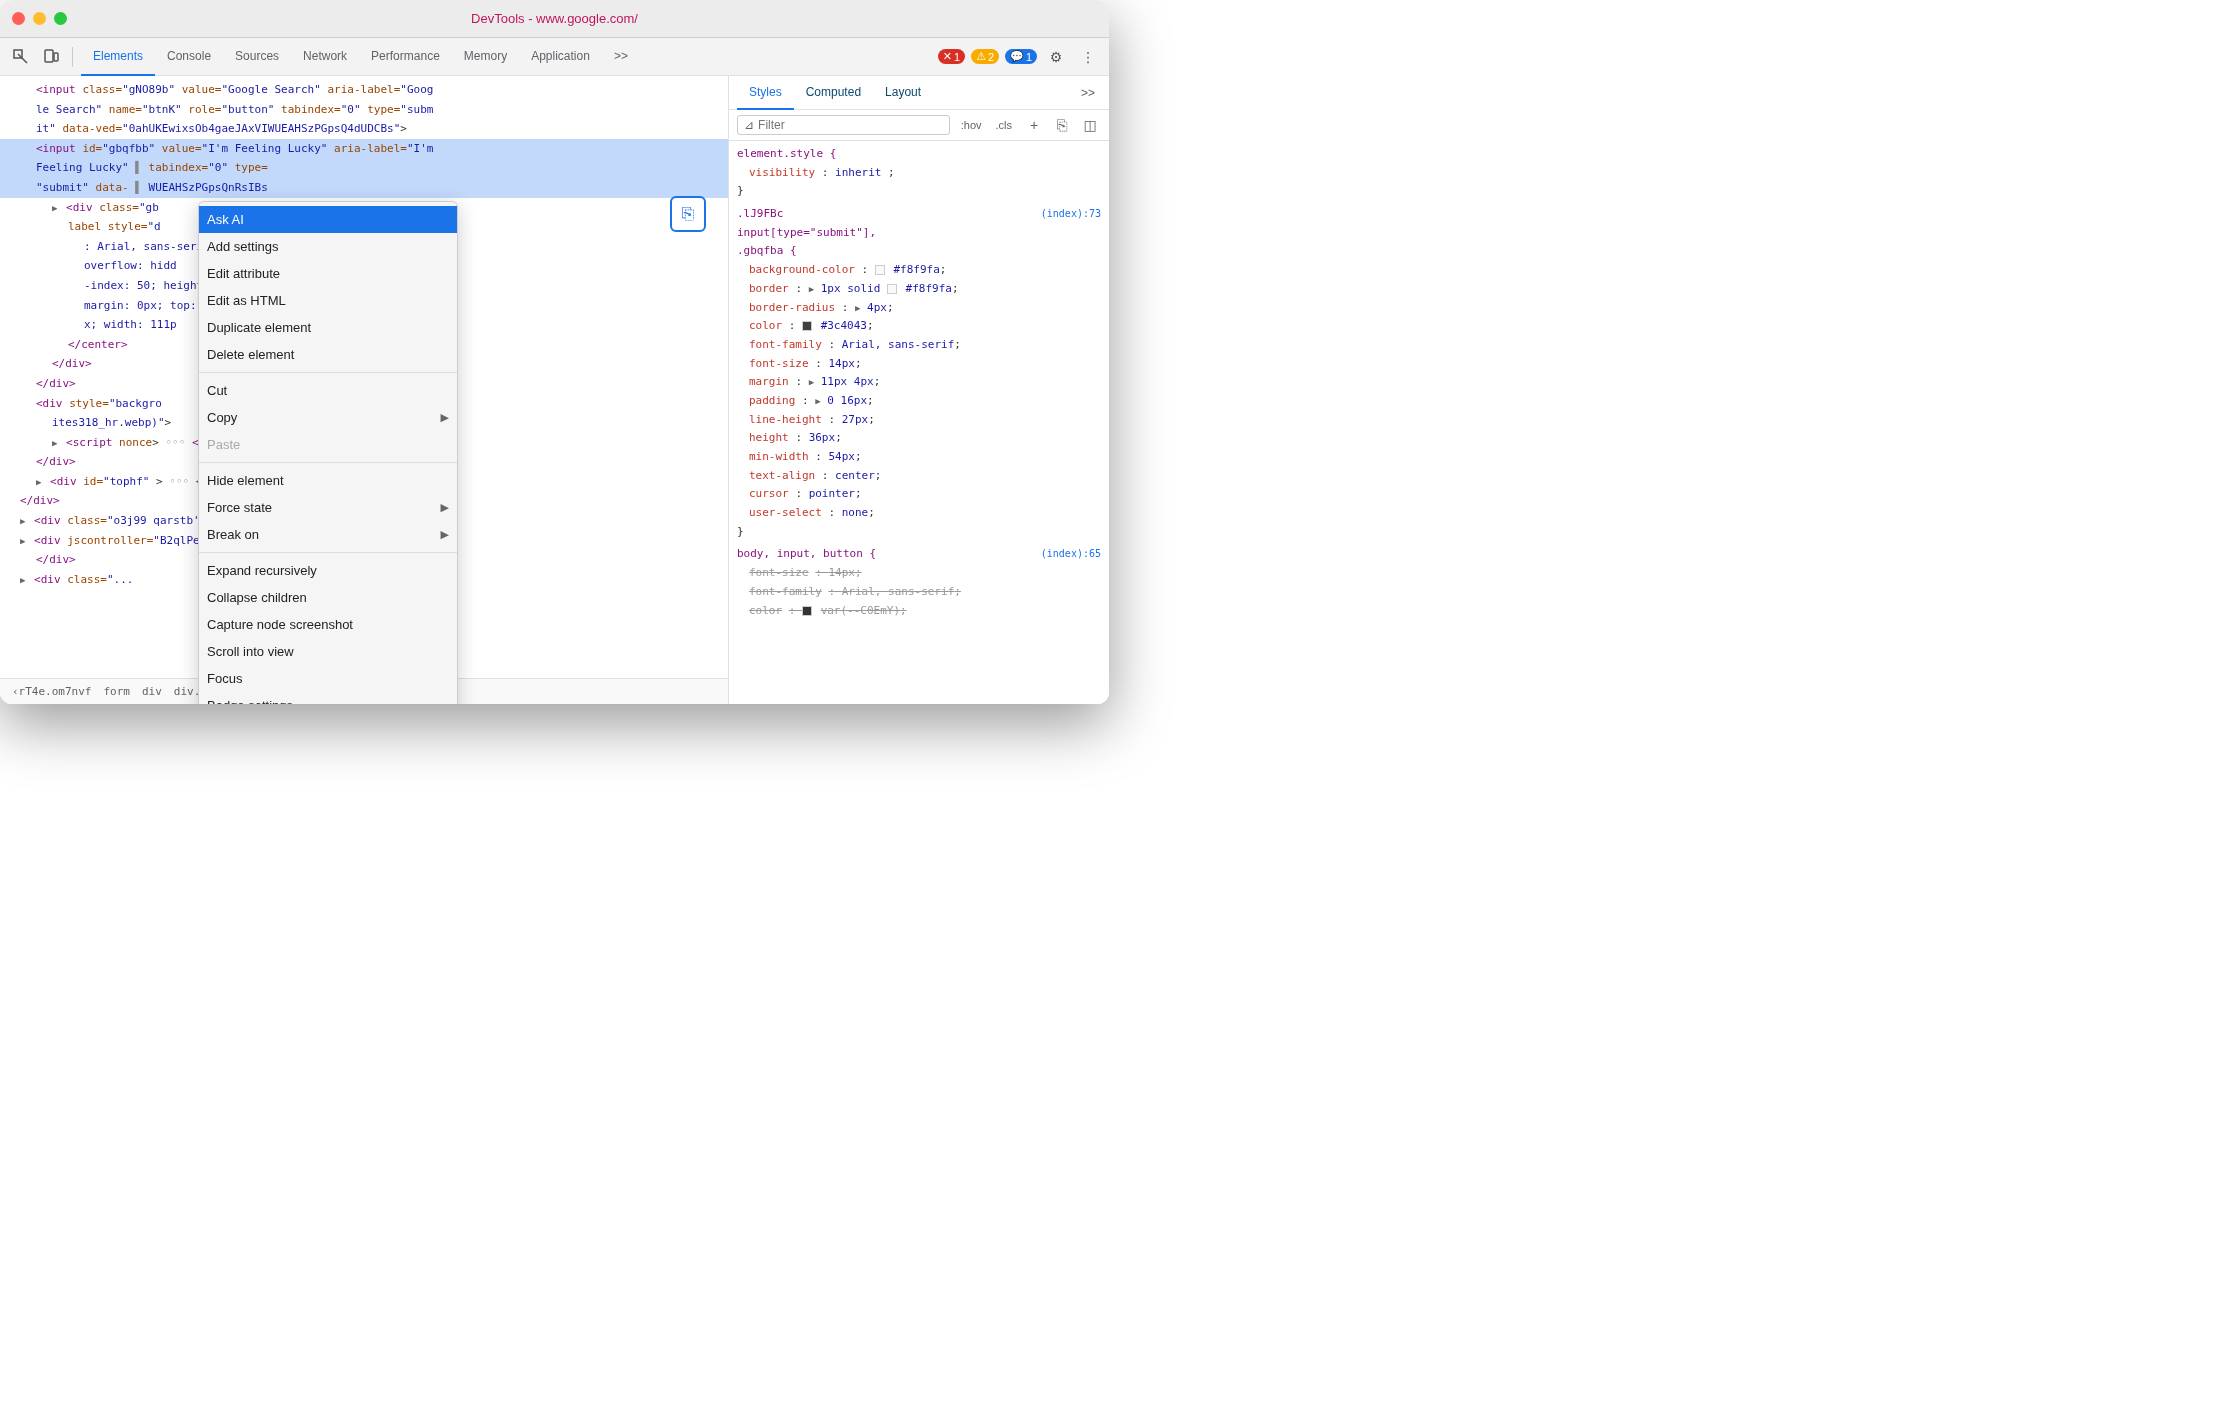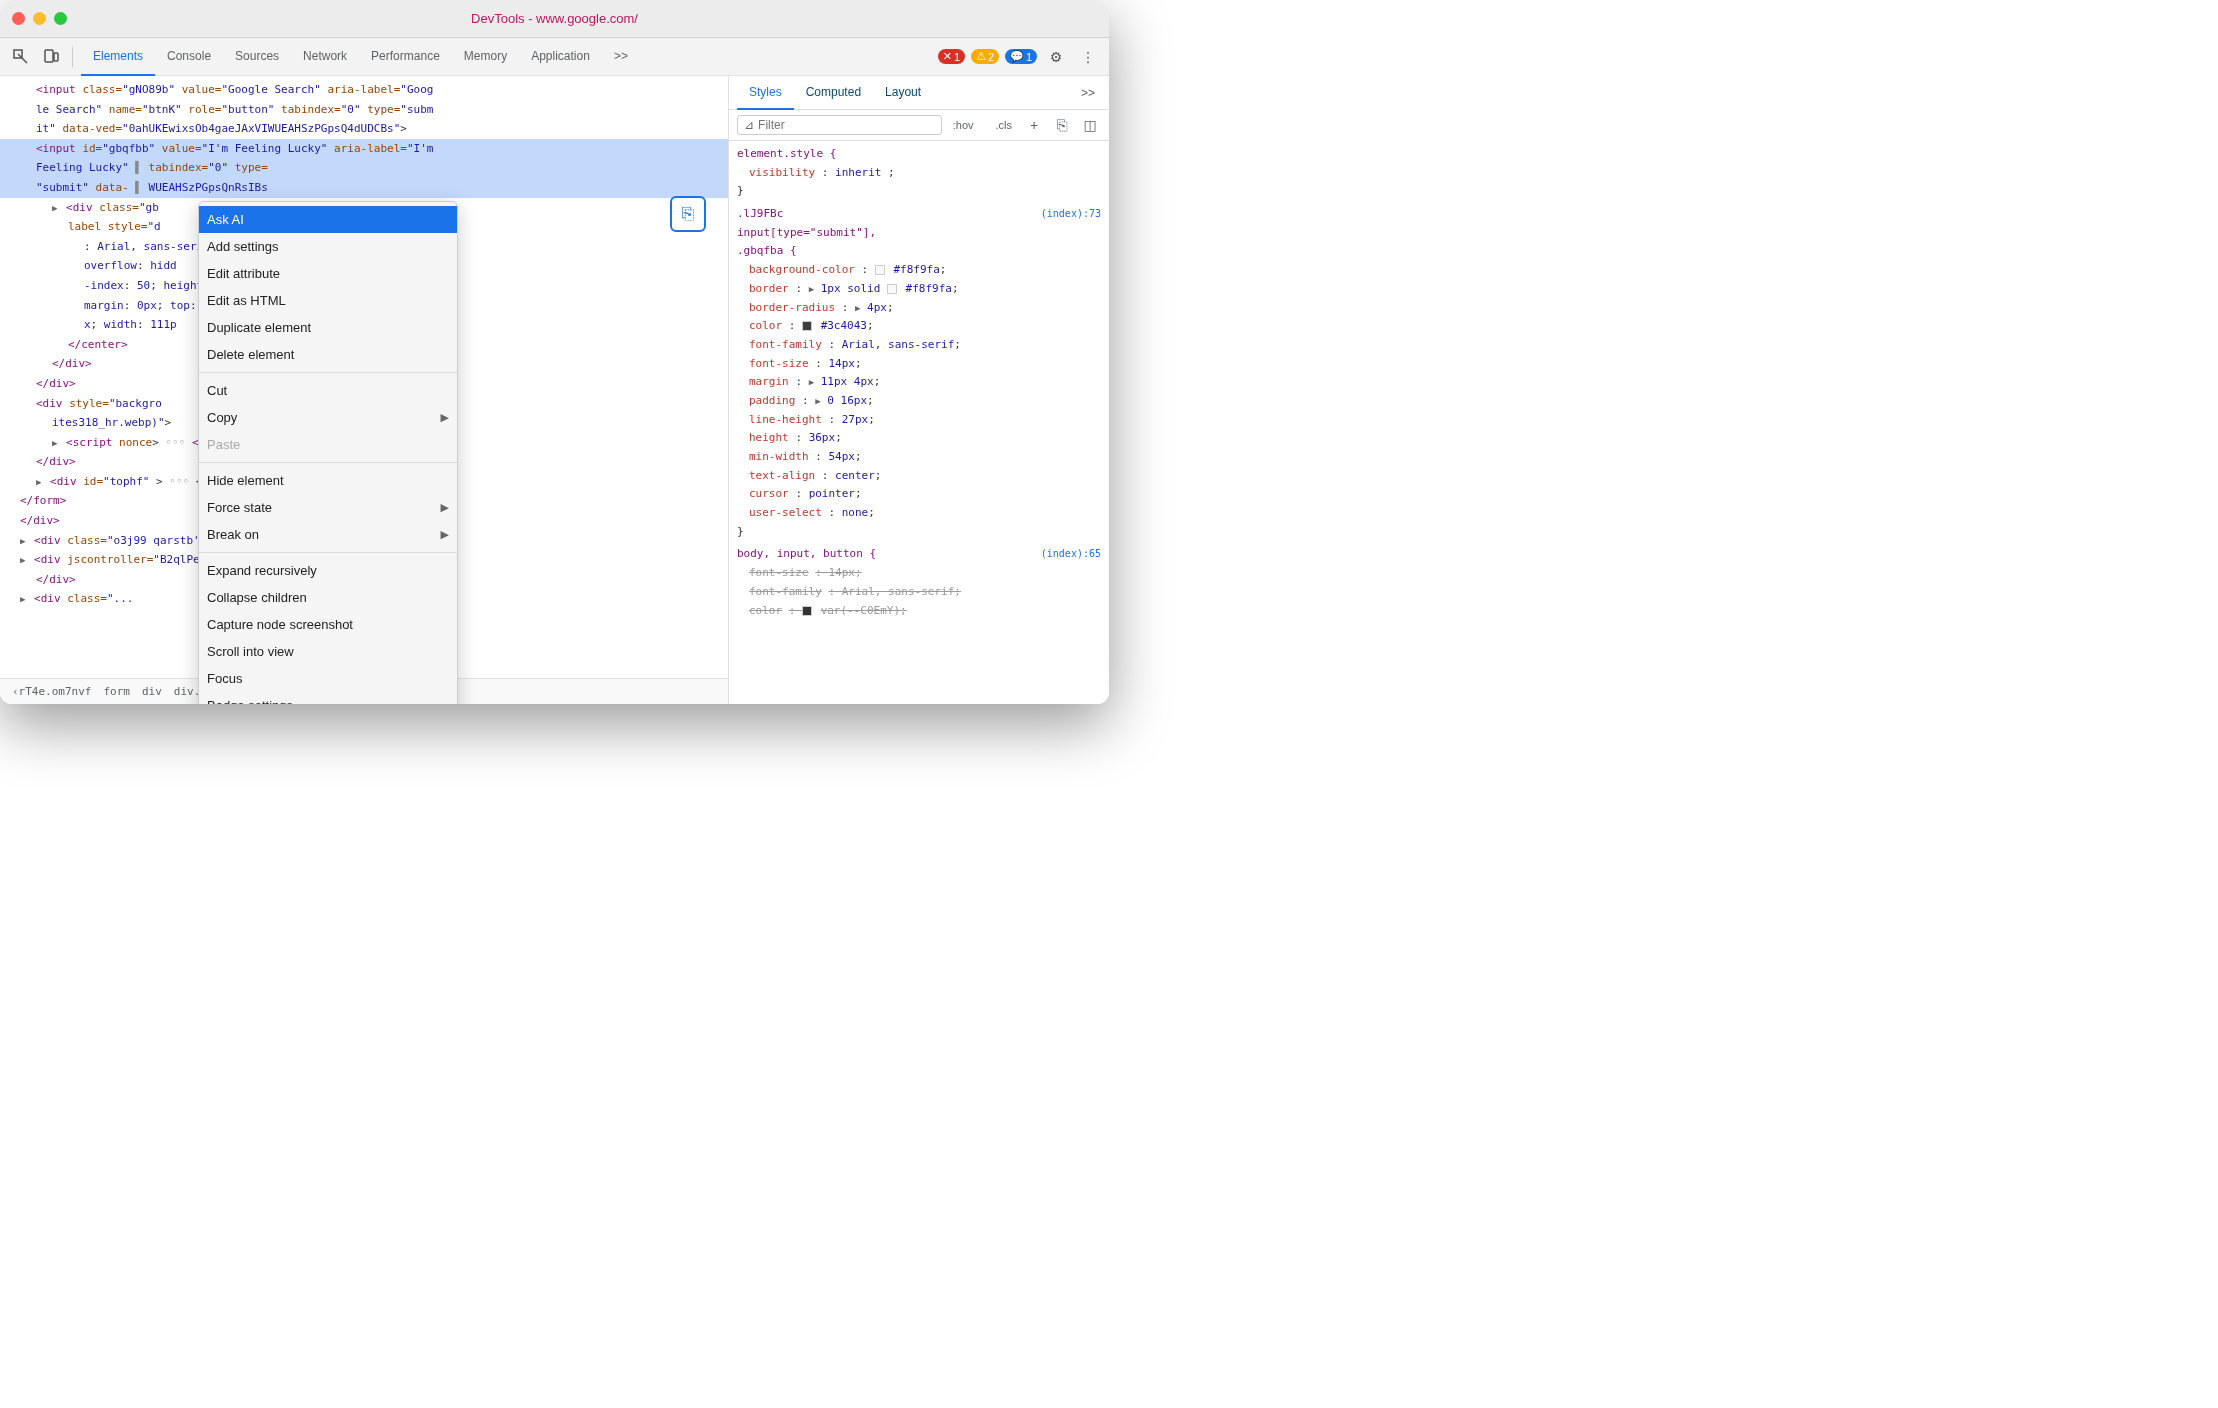--- a/index.html
+++ b/index.html
@@ -269,21 +269,21 @@
       border: none;
       outline: none;
       font-size: 12px;
       background: transparent;
       flex: 1;
       color: #333;
     }
     .filter-icon { color: #666; font-size: 12px; }
     .hov-cls-btns {
       display: flex;
-      gap: 12px;
+      gap: 4px;
       align-items: center;
     }
     .hov-btn {
       font-size: 11px;
       color: #5f6368;
       cursor: pointer;
       padding: 2px 4px;
       border-radius: 3px;
       border: 1px solid transparent;
     }
@@ -554,23 +554,20 @@
         </div>
         <div class="code-line indent-2">
           <span class="triangle">▶</span>
           <span class="html-tag">&lt;div</span>
           <span class="html-attr"> id=</span><span class="html-value">"tophf"</span>
           <span class="html-punct">&gt;</span>
           <span style="color:#888">◦◦◦</span>
           <span class="html-tag">&lt;/</span>
         </div>
         <div class="code-line indent-1">
-          <span class="html-tag">&lt;/form&gt;</span>
-        </div>
-        <div class="code-line indent-1">
           <span class="html-tag">&lt;/div&gt;</span>
         </div>
         <div class="code-line indent-1">
           <span class="triangle">▶</span>
           <span class="html-tag">&lt;div</span>
           <span class="html-attr"> class=</span><span class="html-value">"o3j99 qarstb'</span>
         </div>
         <div class="code-line indent-1">
           <span class="triangle">▶</span>
           <span class="html-tag">&lt;div</span>

